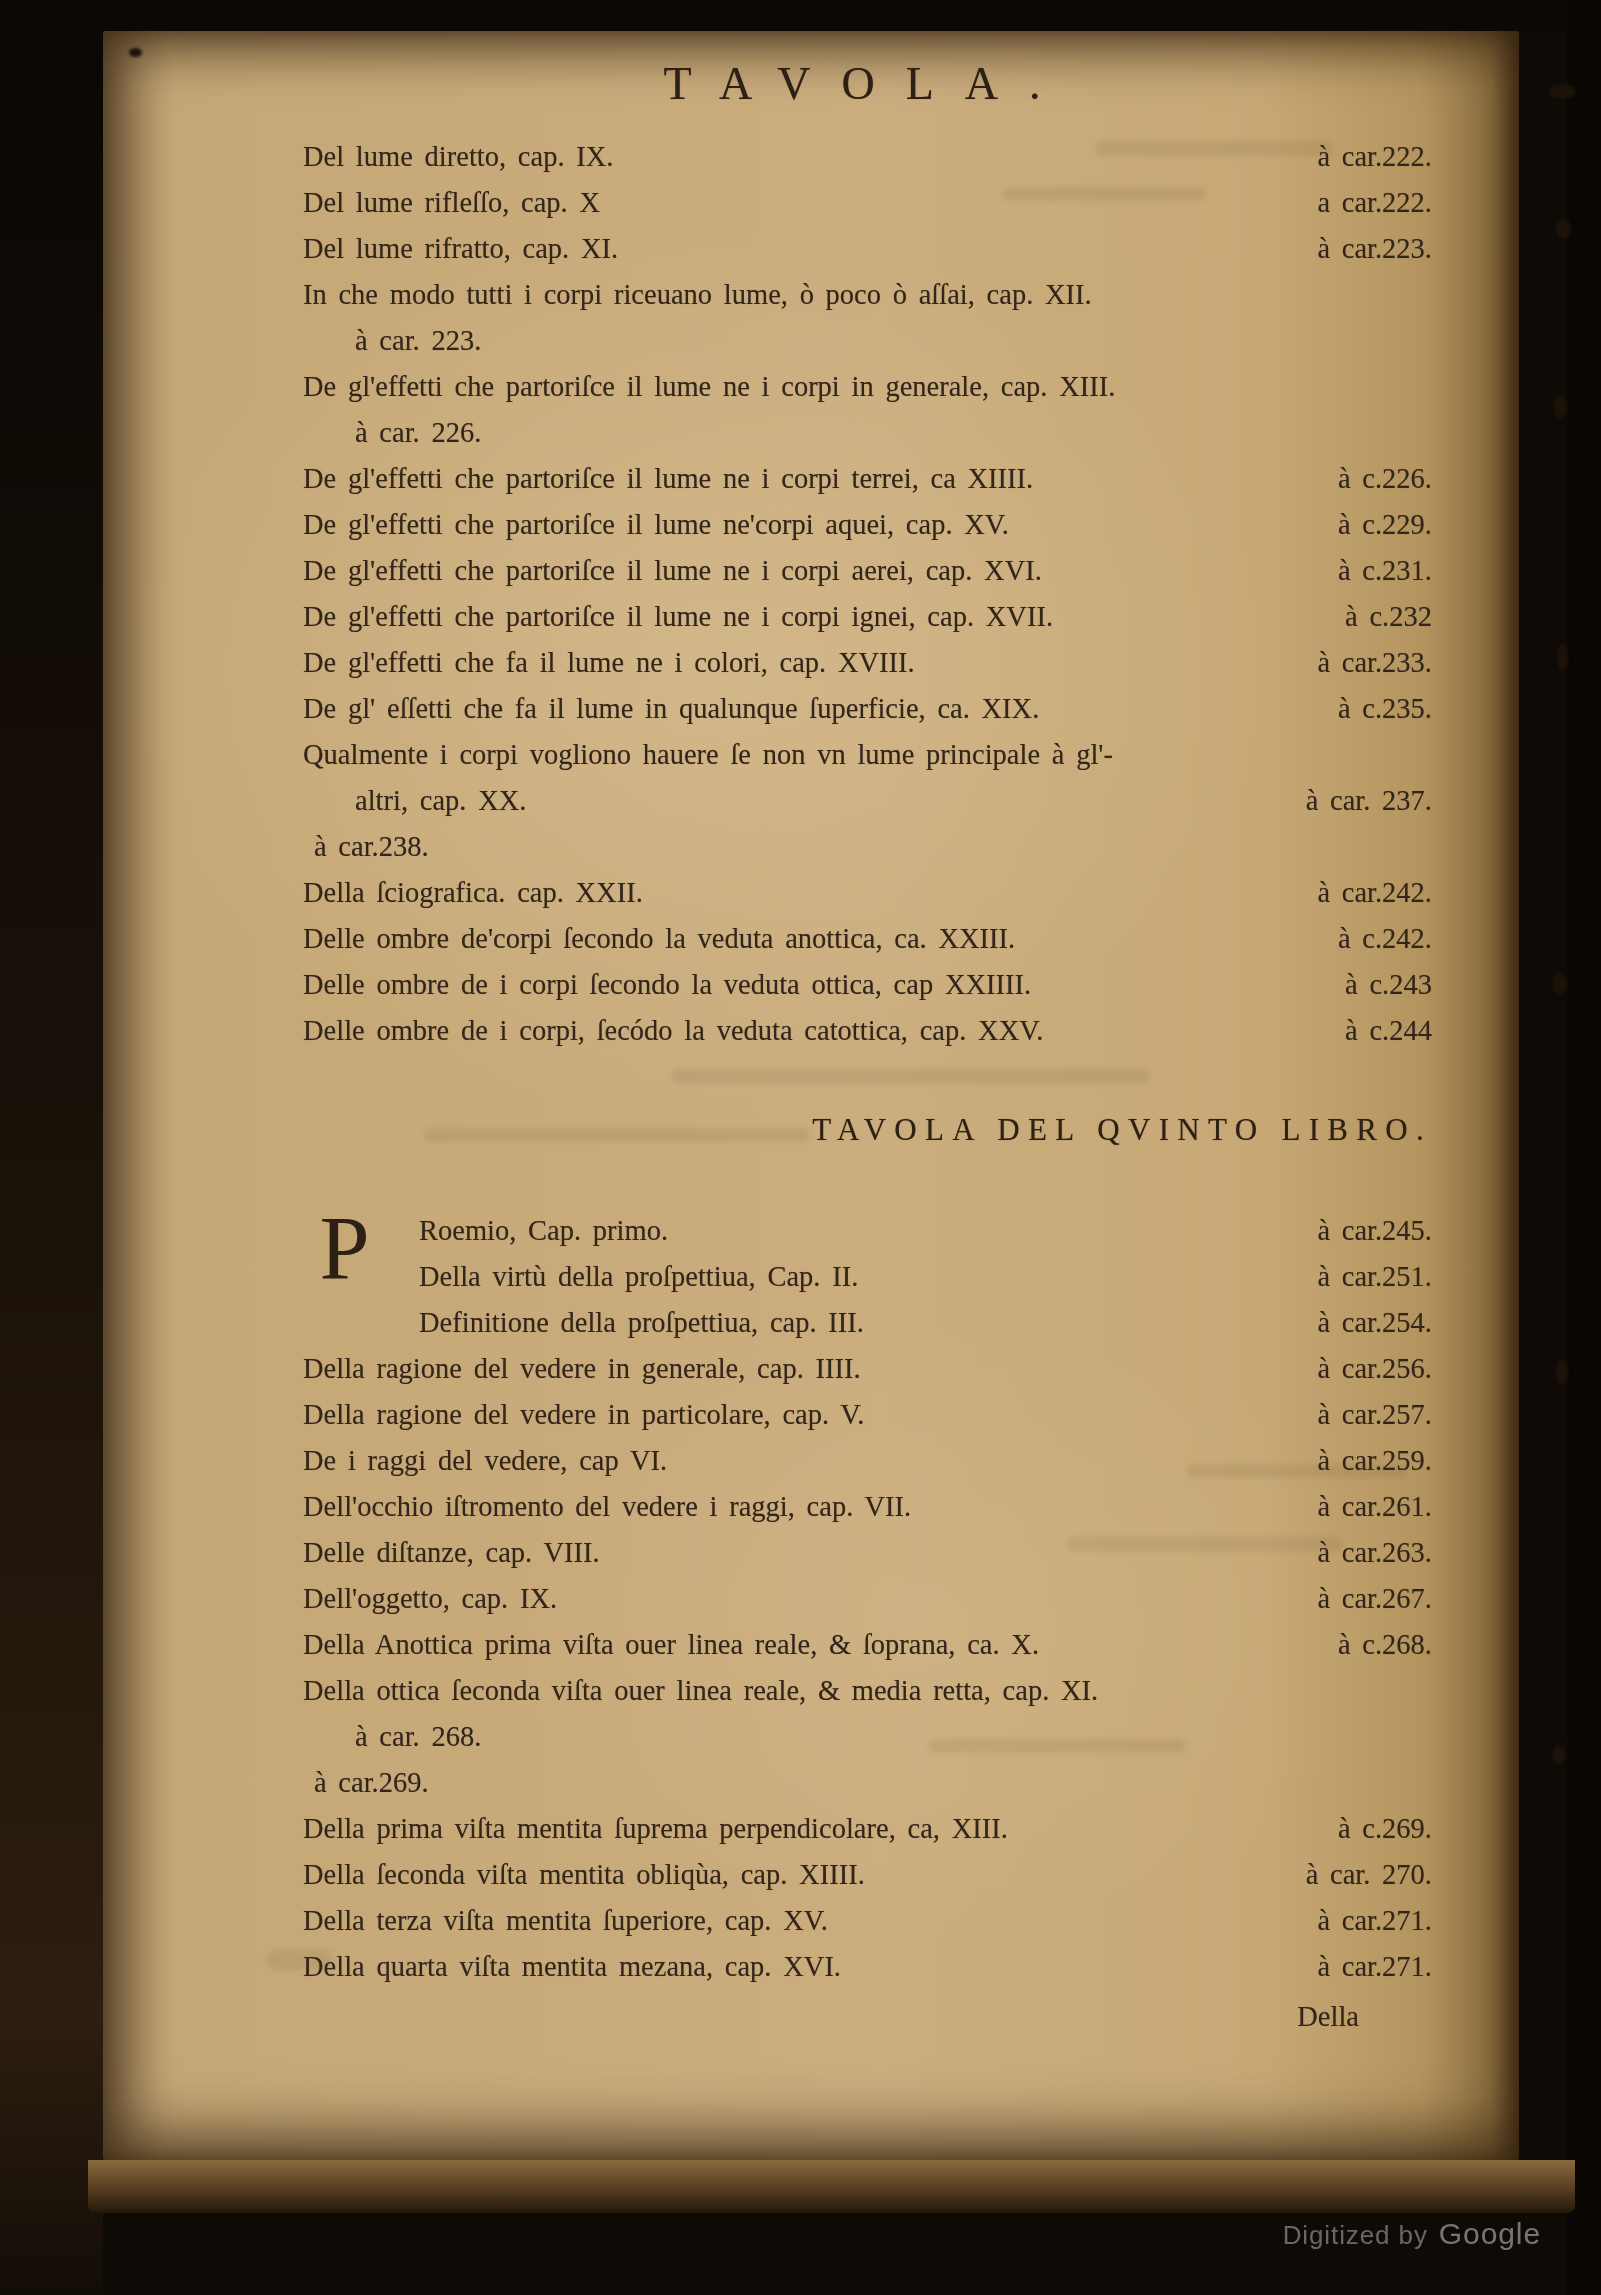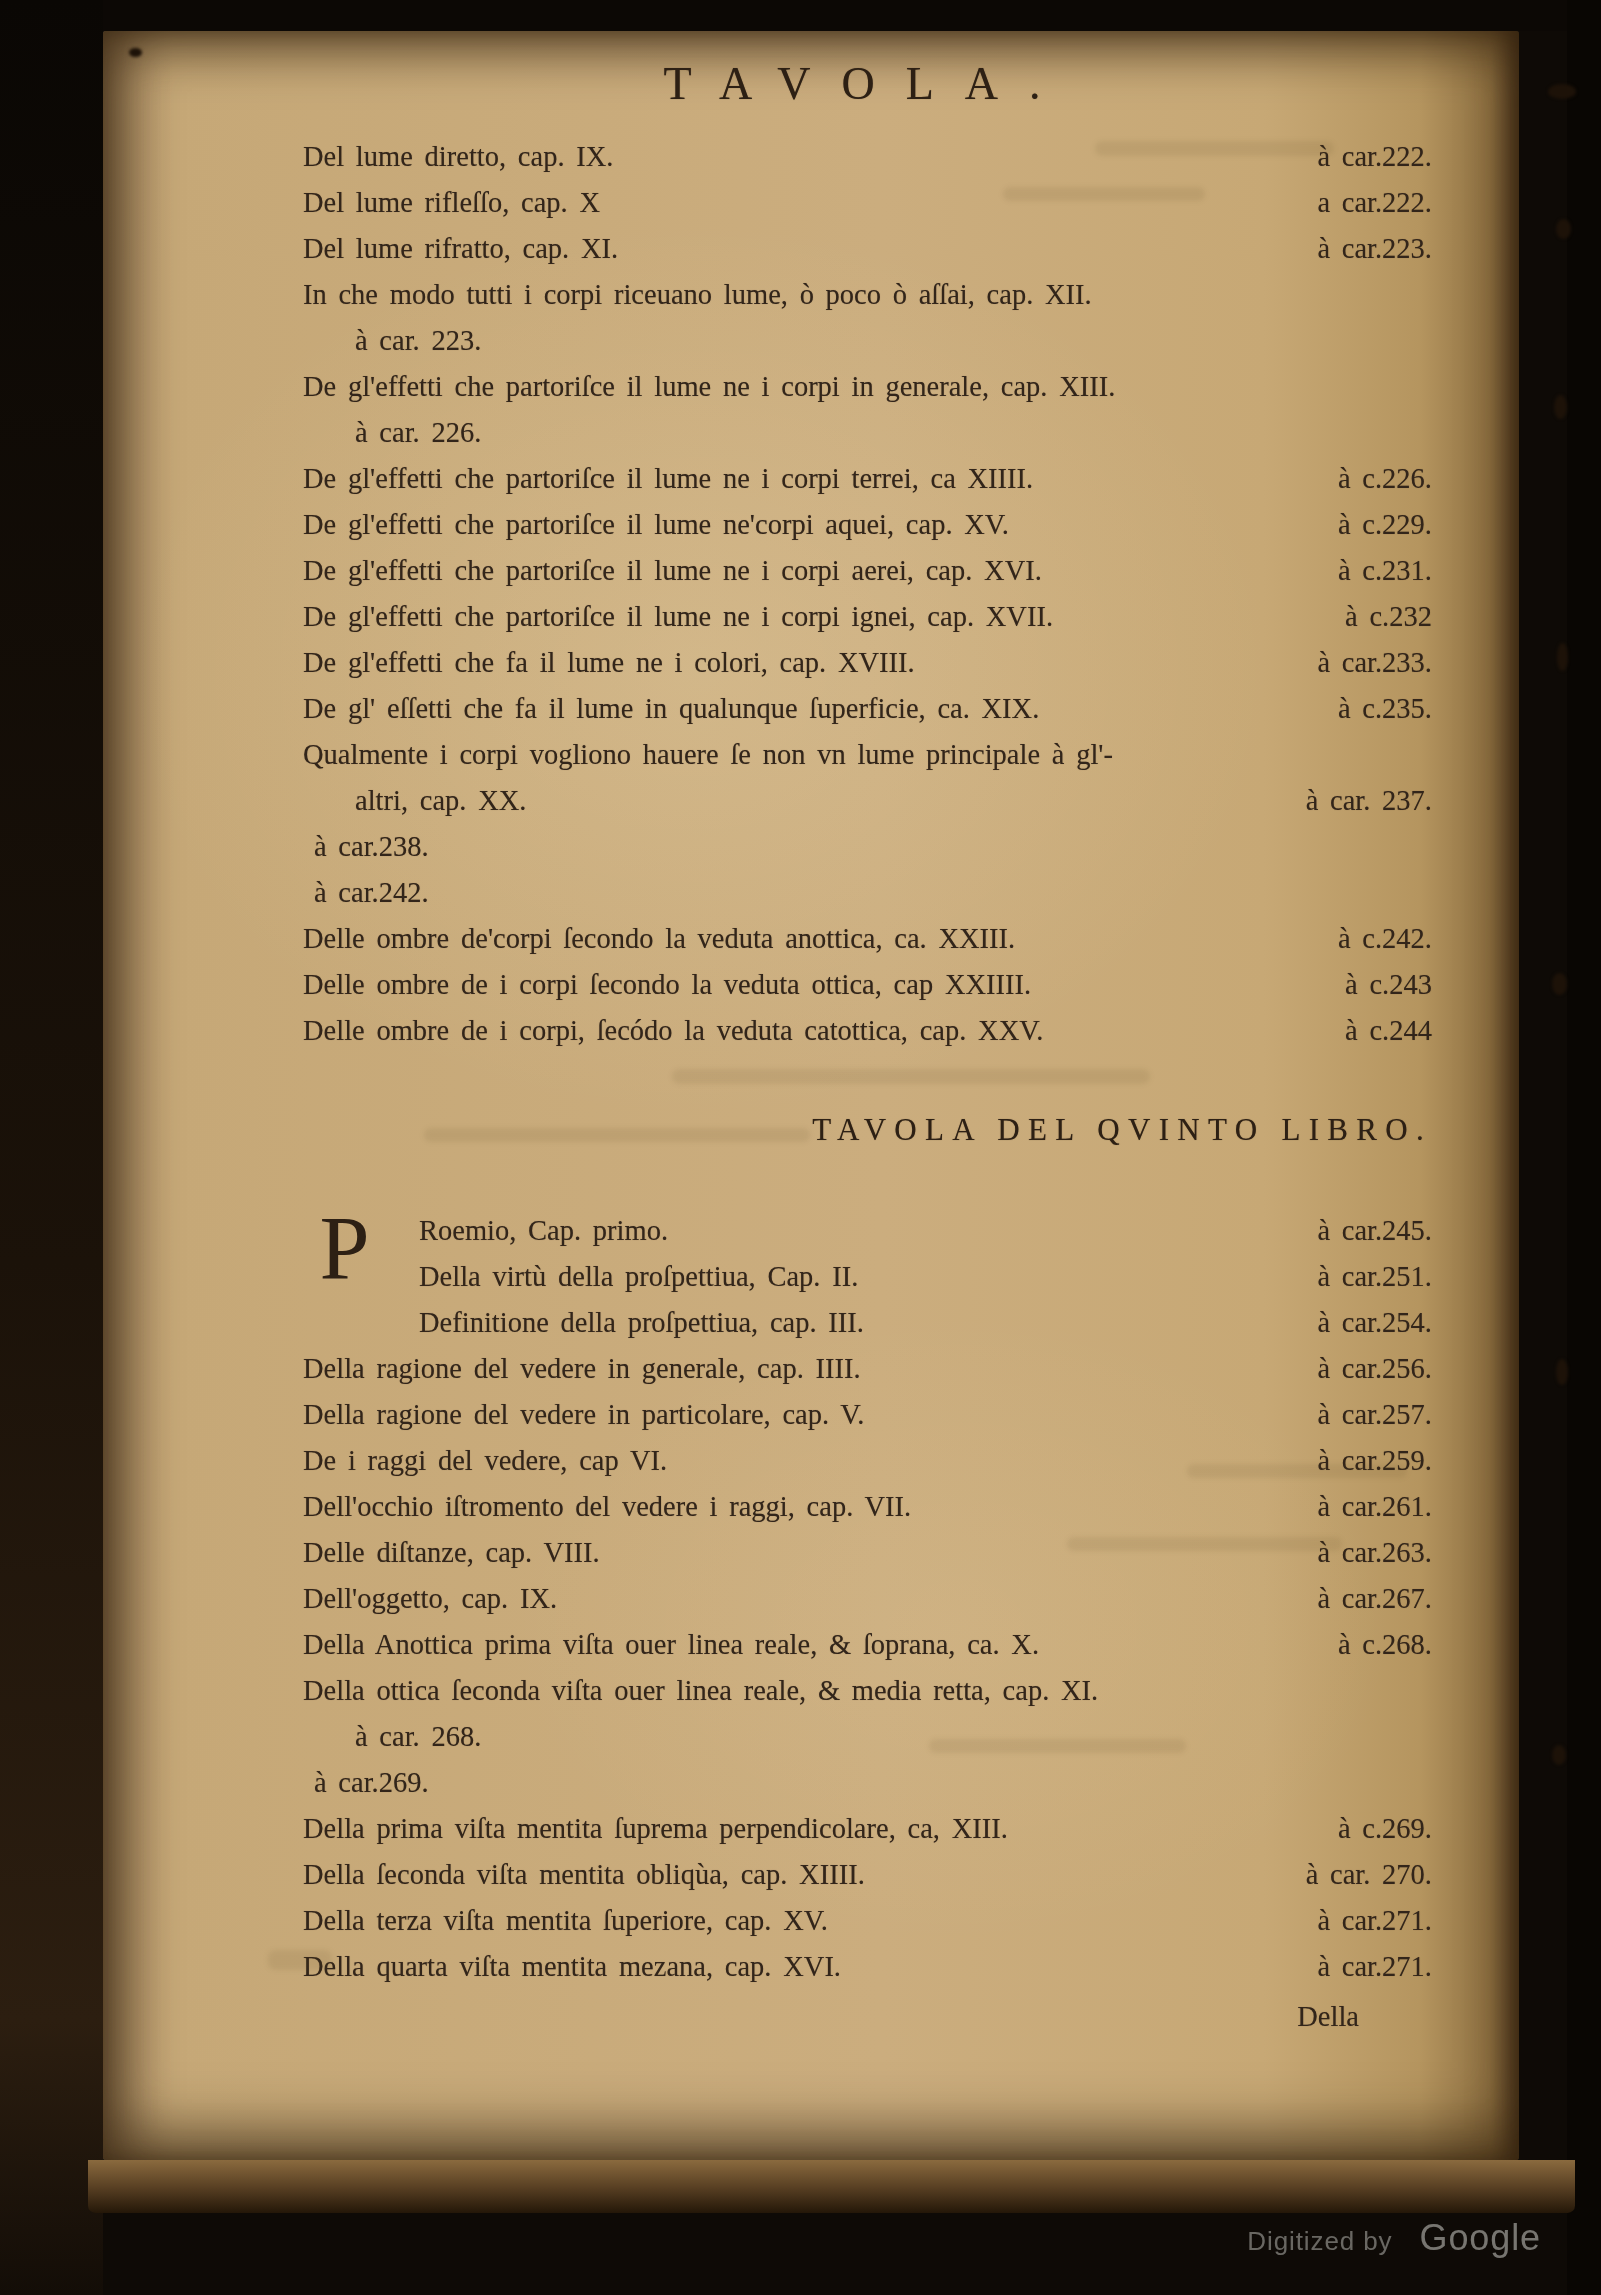--- a/index.html
+++ b/index.html
@@ -49,21 +49,21 @@
 
   .b5 { position:relative; }
   .dropcap { position:absolute; left:16.5px; top:-3.7px; font-size:90px; line-height:90px; color:#2d2014; }
 
   .catchword { text-align:right; padding-right:73px; line-height:46px; margin-top:3.7px;
     text-shadow:0 0 0.9px rgba(45,32,20,.35); }
 
   .watermark { position:absolute; right:61px; top:2217px;
     font-family:"Liberation Sans","DejaVu Sans",sans-serif;
     color:rgba(195,195,190,.50); font-size:26px; letter-spacing:0.9px; }
-  .watermark .brand { font-size:36px; color:rgba(205,205,200,.55); margin-left:27px; }
+  .watermark .brand { font-size:30px; color:rgba(205,205,200,.55); margin-left:11px; }
 
   
   .speck { position:absolute; background:#1d1208; border-radius:50%; filter:blur(1.4px); }
   .ghost { position:absolute; background:rgba(90,65,30,.10); filter:blur(2.8px); border-radius:7.3px; }
 </style>
 </head>
 <body>
 
 <div class="surround-top"></div>
 <div class="surround-left"></div>
@@ -150,20 +150,21 @@
         <div class="row cont-split">
           <span class="t">altri, cap. XX.</span>
           <span class="r">à car. 237.</span>
         </div>
 
         <div class="row split">
           <span class="r">à car.238.</span>
         </div>
 
         <div class="row split">
+          <span class="t">Della ſciografica. cap. XXII.</span>
           <span class="r">à car.242.</span>
         </div>
 
         <div class="row split">
           <span class="t">Delle ombre de'corpi ſecondo la veduta anottica, ca. XXIII.</span>
           <span class="r">à c.242.</span>
         </div>
 
         <div class="row split">
           <span class="t">Delle ombre de i corpi ſecondo la veduta ottica, cap XXIIII.</span>

